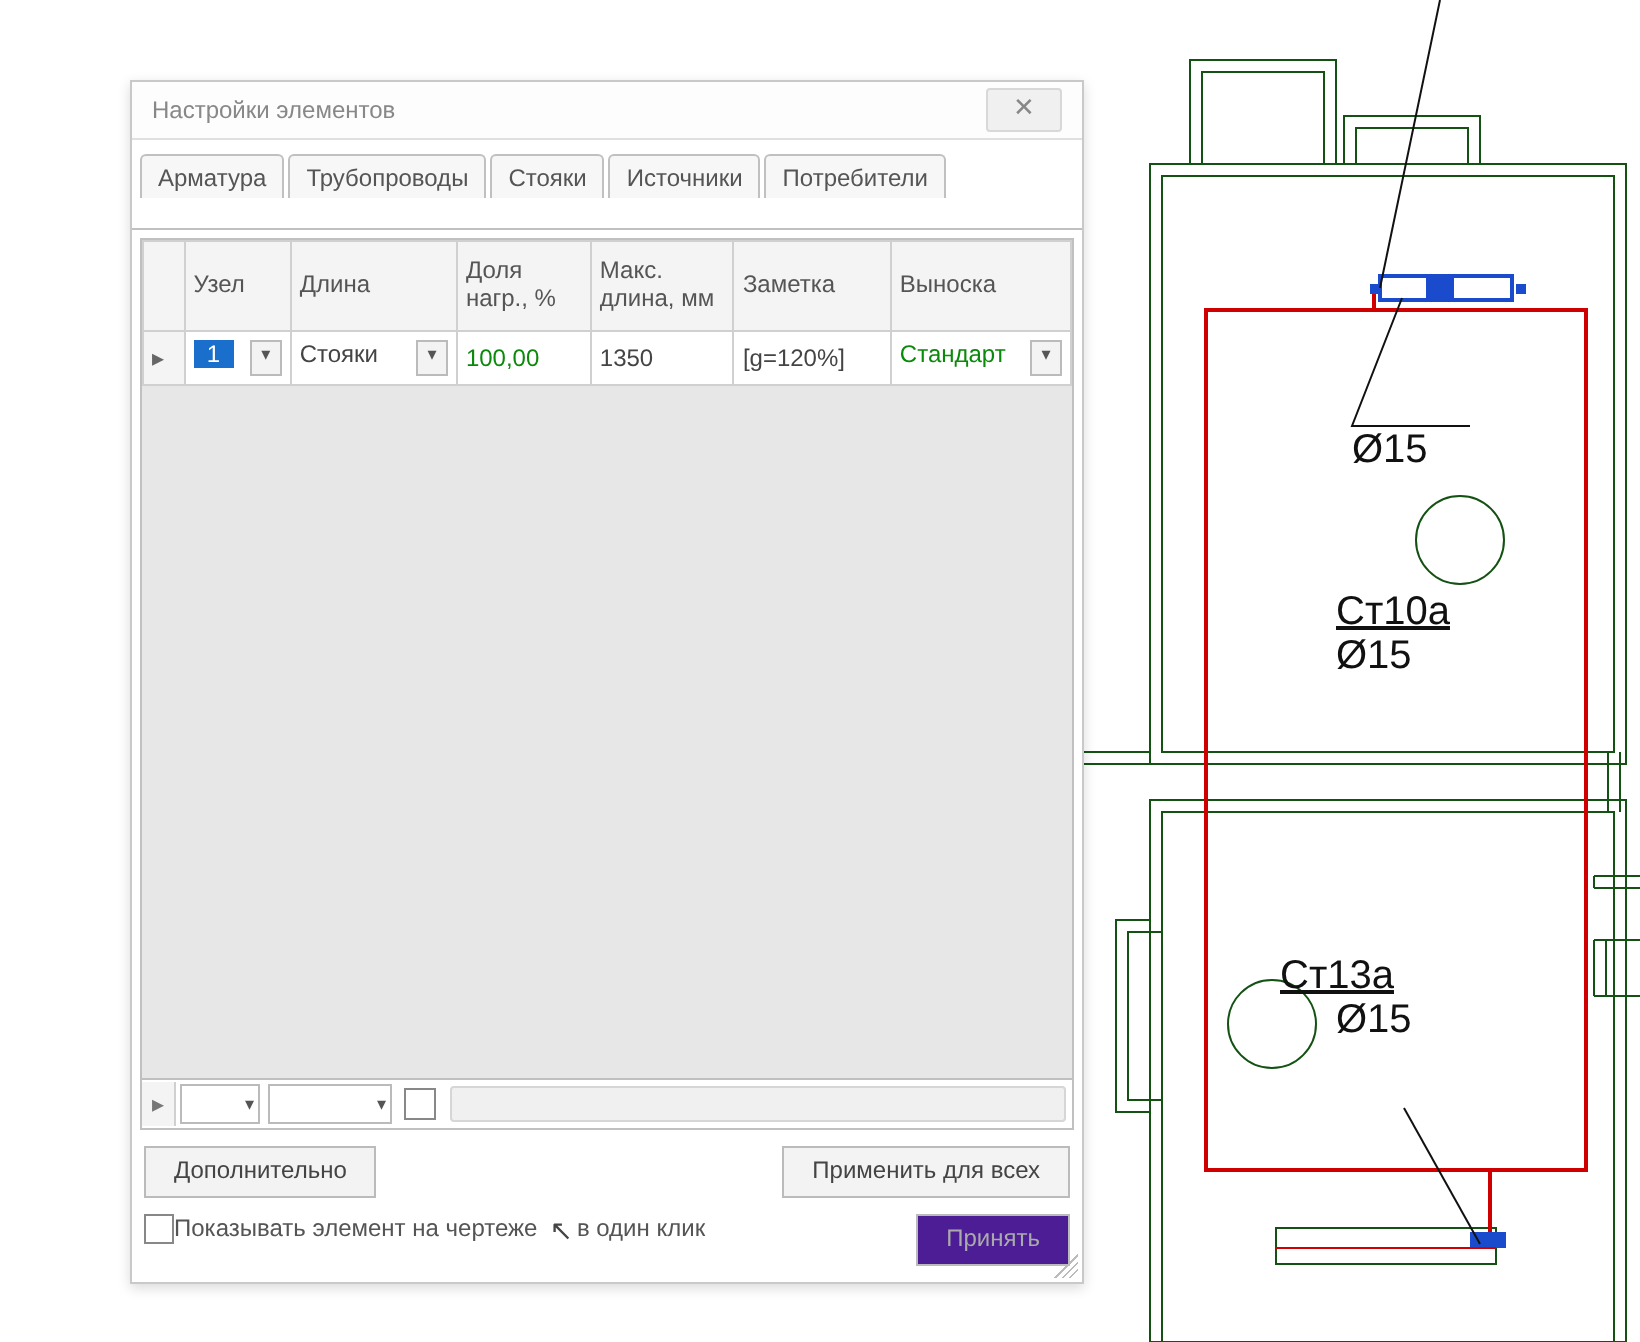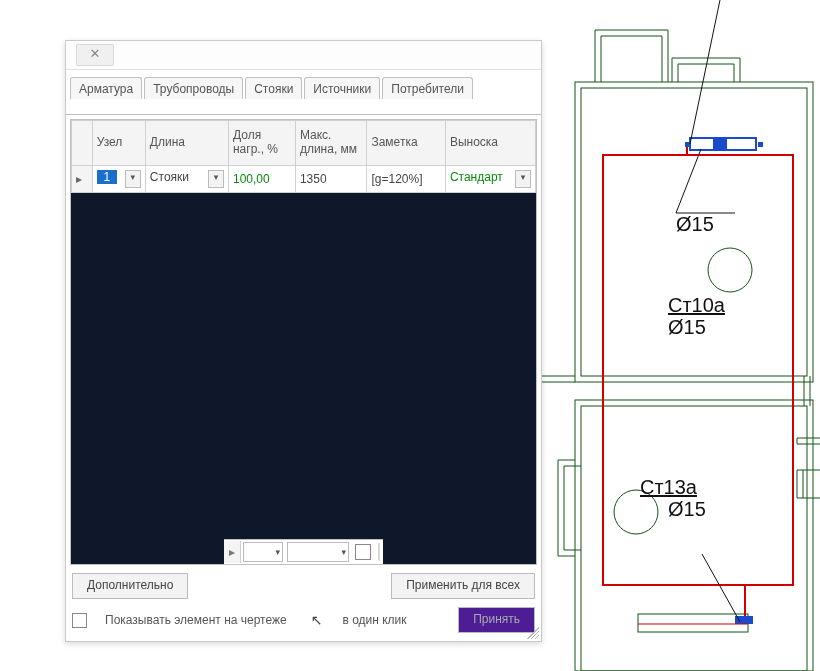--- a/index.html
+++ b/index.html
@@ -83,27 +83,26 @@
     top:1px;
   }
   .tab.active {
     background: #fff;
     border-bottom: 1px solid #fff;
     color:#222;
   }
 
   .grid-area {
     flex: 1 1 auto;
-    background: #0f172a;
+    background: #b91c1c;
     border: 1px solid #c0c0c0;
     margin: 4px;
     display:flex;
     flex-direction:column;
     overflow:hidden;
-    align-items:center;
   }
   table.grid {
     border-collapse: collapse;
     background:#fff;
     width:100%;
     table-layout: fixed;
   }
   table.grid th, table.grid td {
     border: 1px solid #d0d0d0;
     padding: 2px 4px;
@@ -198,23 +197,22 @@
     color:#444;
     line-height:22px;
     text-align:center;
     font-size:12px;
   }
   .btn.wide { flex:0 0 auto; }
   .btn-row .spacer { flex:1; }
 
   .bottom-row {
     display:flex;
-    align-items:center;
     padding:4px 6px 8px 6px;
-    gap:18px;
+    gap:0;
   }
   .bottom-row .checkbox {
     width:13px;height:13px;
     border:1px solid #888;
     background:#fff;
   }
   .bottom-row label { color:#555; }
   .resize-grip {
     position:absolute;
     right:2px; bottom:2px;
@@ -284,20 +282,21 @@
   <text class="lbl" x="676" y="231">Ø15</text>
   <text class="lbl" x="668" y="312" text-decoration="underline">Ст10а</text>
   <text class="lbl" x="668" y="334">Ø15</text>
   <text class="lbl" x="640" y="494" text-decoration="underline">Ст13а</text>
   <text class="lbl" x="668" y="516">Ø15</text>
 </svg>
 </div>
 
 <div class="dialog">
   <div class="titlebar">
+    <span>Настройки элементов</span>
     <span class="close-btn">✕</span>
   </div>
 
   <div class="tabs-row">
     <div class="tab">Арматура</div>
     <div class="tab">Трубопроводы</div>
     <div class="tab">Стояки</div>
     <div class="tab">Источники</div>
     <div class="tab">Потребители</div>
 

